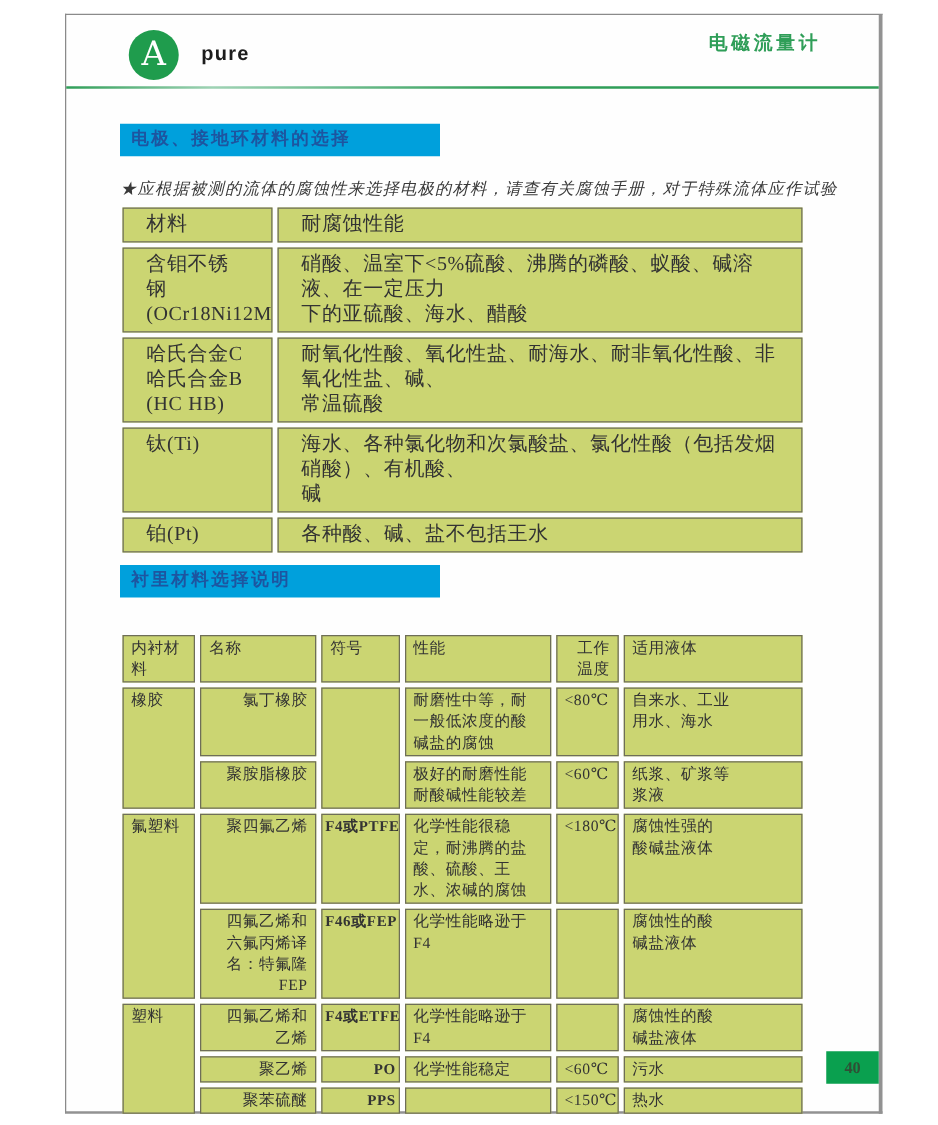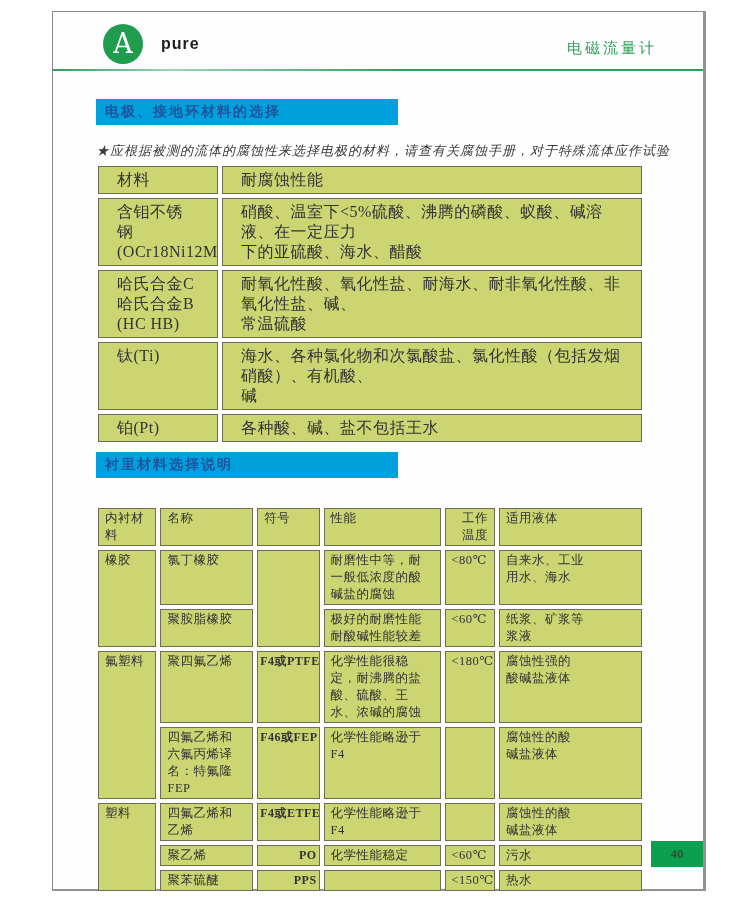--- a/index.html
+++ b/index.html
@@ -17,55 +17,55 @@
   .brand-circle{
     width:40px;height:40px;border-radius:50%;background:#1f9c4d;
     display:flex;align-items:center;justify-content:center;
   }
   .brand-letter{color:#ffffff;font-size:27px;font-family:"DejaVu Serif",serif;line-height:40px;}
   .brand-name{
     font-family:"Liberation Sans","DejaVu Sans",sans-serif;font-weight:bold;
     font-size:16px;color:#1c1c1c;margin-left:18px;letter-spacing:1px;
   }
   .doc-title{
-    position:absolute;right:46px;top:27px;color:#2f9e58;font-size:15px;
-    letter-spacing:3px;font-weight:400;
+    position:absolute;right:46px;top:13px;color:#2f9e58;font-size:15px;
+    letter-spacing:3px;font-weight:700;
   }
   .header-rule{
     position:absolute;left:0;right:0;top:57px;height:2px;
     background:linear-gradient(90deg,#2f9e58,#9ed2b4 18%,#2f9e58 55%,#2f9e58);
   }
   .section-bar{
-    position:absolute;left:43px;width:302px;height:26px;background:#00a0dc;
+    position:absolute;left:43px;width:256px;height:26px;background:#00a0dc;
     color:#1d55a0;font-size:14px;font-weight:bold;letter-spacing:2px;
     line-height:26px;padding-left:9px;box-sizing:border-box;
   }
   .bar1{top:87px;}
   .bar2{top:440px;}
   .note{
     position:absolute;left:43px;font-size:13px;color:#3a3a3a;letter-spacing:1px;
     white-space:nowrap;
   }
   .note1{top:130px;font-style:italic;}
   .note2{top:479px;}
   table{border-collapse:separate;border-spacing:4px;table-layout:fixed;position:absolute;left:41px;}
   td{
     border:1px solid #6e6e58;background:#cbd572;vertical-align:top;
     white-space:pre-line;overflow:hidden;
   }
   .tbl1{top:150px;width:552px;}
   .tbl1 td{padding:3px 18px;line-height:20px;font-size:16px;letter-spacing:0.5px;}
   .tbl2{top:492px;width:552px;}
   .tbl2 td{padding:1px 6px;line-height:17px;font-size:12.5px;letter-spacing:0.5px;}
-  .tbl2 td.c-name{text-align:left;}
+  .tbl2 td.c-name{text-align:right;}
   .tbl2 td.c-symbol{text-align:right;white-space:nowrap;font-size:12px;padding:1px 2px;font-weight:600;}
   .tbl2 td.c-temp{white-space:nowrap;}
   .tbl2 td.c-temp.hdr{white-space:pre-line;text-align:right;}
   .page-badge{
-    position:absolute;right:0;top:829px;width:52px;height:26px;background:#0aa04f;
+    position:absolute;right:0;top:829px;width:42px;height:26px;background:#0aa04f;
     display:flex;align-items:center;justify-content:center;
     color:#2f4f35;font-size:13px;font-weight:bold;
   }
 </style>
 </head>
 <body>
 
 <div class="page">
 
   <div class="brand-row">

